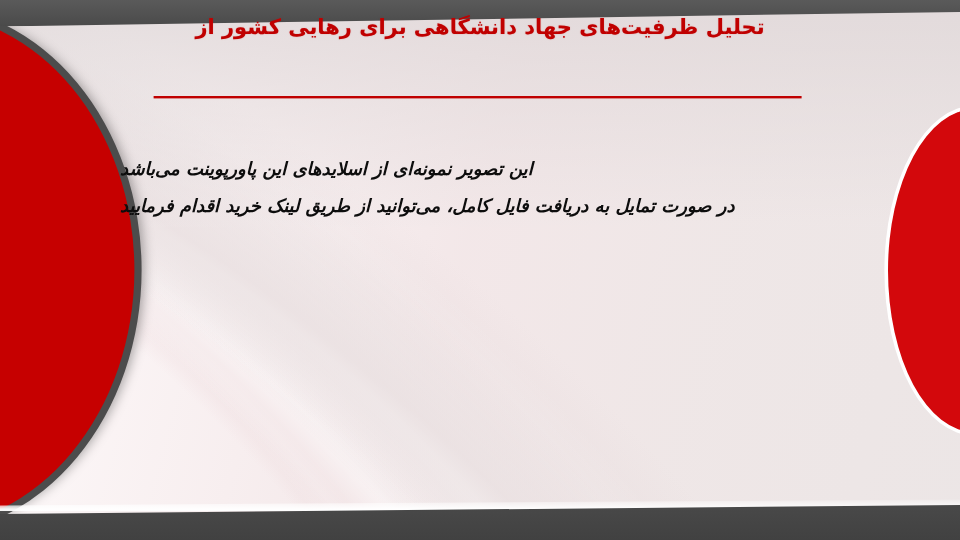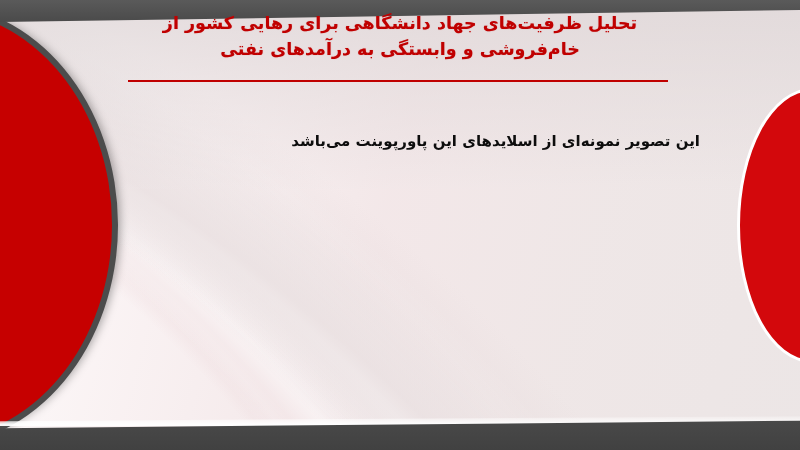--- a/index.html
+++ b/index.html
@@ -100,22 +100,23 @@
   .title-rule{
     position:absolute;
     left:128px; top:80px;
     width:540px; height:0;
     border-top:2px solid #c00000;
   }
 
   .body-block{
     position:absolute;
     left:100px; top:126px; width:600px;
-    text-align:right;
+    text-align:left;
     direction:rtl;
+    font-style:italic;
   }
   .body-line{
     color:#0d0d0d;
     font-size:15px;
     font-weight:700;
     line-height:31px;
     white-space:nowrap;
   }
 </style>
 </head>
@@ -144,21 +145,21 @@
 
   <div class="left-shape"></div>
   <div class="right-shape"></div>
 
   <div class="bar-top"></div>
   <div class="bar-bottom-hl"></div>
   <div class="bar-bottom"></div>
 
   <div class="title-block">
     <div class="title-line">تحلیل ظرفیت‌های جهاد دانشگاهی برای رهایی کشور از</div>
-    <div class="title-line">خام‌فروشی و وابستگی به درآمدهای نفتی</div>
   </div>
   <div class="title-rule"></div>
 
   <div class="body-block">
     <div class="body-line">این تصویر نمونه‌ای از اسلایدهای این پاورپوینت می‌باشد</div>
+    <div class="body-line">در صورت تمایل به دریافت فایل کامل، می‌توانید از طریق لینک خرید اقدام فرمایید</div>
   </div>
 
 </div>
 
 </body></html>

